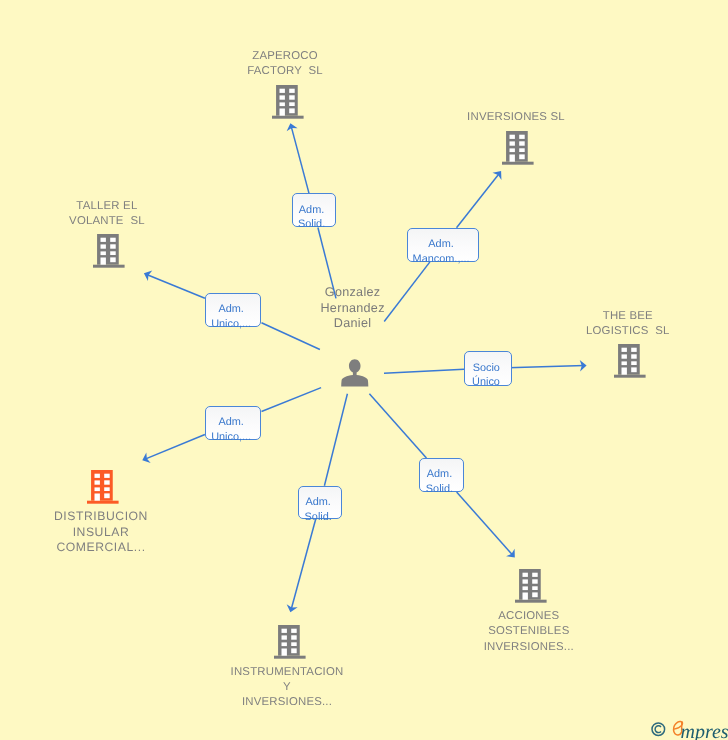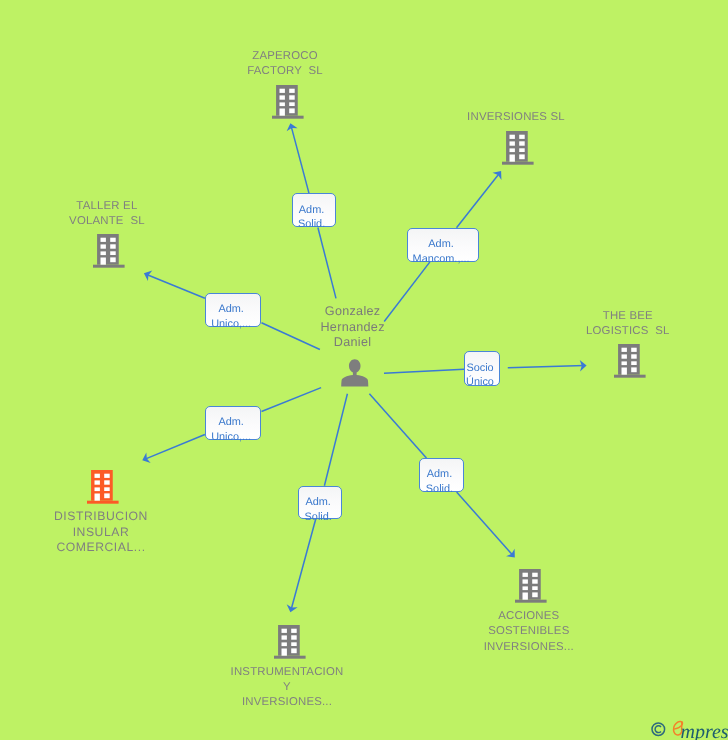--- a/index.html
+++ b/index.html
@@ -1,20 +1,20 @@
 <!DOCTYPE html>
 <html><head>
 <meta charset="utf-8">
 <title>Empresia relations graph</title>
 <style>
   html,body{margin:0;padding:0;}
   body{width:728px;height:740px;background:#ffffff;
        font-family:"Liberation Sans",sans-serif;overflow:hidden;
        -webkit-font-smoothing:antialiased;text-rendering:geometricPrecision;}
-  #stage{position:relative;width:728px;height:740px;background:#bef264;}
+  #stage{position:relative;width:728px;height:740px;background:#fef9c3;}
   .cap,.relbox,.brand{-webkit-font-smoothing:antialiased;transform:translateZ(0);}
   svg.edges{position:absolute;left:0;top:0;width:728px;height:740px;}
   .node{position:absolute;left:0;top:0;}
   .cap{position:absolute;text-align:center;color:#808080;
        font-size:11.4px;letter-spacing:.2px;line-height:15.1px;white-space:pre-wrap;}
   .cap.person{font-size:12.6px;letter-spacing:.3px;line-height:15.6px;color:#7a7a7a;}
   .ico{position:absolute;}
   .relbox{position:absolute;box-sizing:border-box;
           border:1.3px solid #4a86d8;border-radius:5px;
           background:linear-gradient(180deg,#f4f5f6 0%,#fbfbfc 55%,#ffffff 100%);
@@ -206,33 +206,33 @@
               <rect x="17.2" y="23.4" width="5.5" height="4.8"></rect>
     </g>
   </svg></div>
         <div class="cap" style="width: 240px; left: -13.1px; top: 199.4px;">TALLER EL
 VOLANTE  SL</div>
       </div>
       <div class="node">
         <div class="ico" style="left: 341px; top: 358.5px;"><svg width="28" height="29" viewBox="0 0 28 29">
     <path fill="#7e7e7e" d="M13.75 0.3C10.5 0.3 7.95 3.2 7.95 6.9C7.95 9.9 9.7 12.6 11.9 13.5L11.9 16.0C5.6 16.8 1.0 18.6 0.6 21.3C0.35 23.0 0.2 25.2 0.2 27.5L27.3 27.5C27.3 25.2 27.15 23.0 26.9 21.3C26.5 18.6 21.9 16.8 15.6 16.0L15.6 13.5C17.8 12.6 19.55 9.9 19.55 6.9C19.55 3.2 17.0 0.3 13.75 0.3 Z"></path>
   </svg></div>
-        <div class="cap person" style="width: 240px; left: 232.6px; top: 304px;">Gonzalez
+        <div class="cap person" style="width: 240px; left: 232.6px; top: 285px;">Gonzalez
 Hernandez
 Daniel</div>
       </div>
     </div>
   <div id="boxes">
       <div class="relbox" style="left: 291.5px; top: 193.4px; width: 44.1px; height: 34.1px;">Adm.
 Solid.</div>
       <div class="relbox" style="left: 406.8px; top: 227.7px; width: 72.5px; height: 34.2px;">Adm.
 Mancom.,...</div>
       <div class="relbox" style="left: 204.9px; top: 292.5px; width: 56.6px; height: 34.7px;">Adm.
 Unico,...</div>
-      <div class="relbox" style="left: 464px; top: 351px; width: 36px; height: 34.6px;">Socio
+      <div class="relbox" style="left: 464px; top: 351px; width: 48px; height: 34.6px; text-align: right;">Socio
 Único</div>
       <div class="relbox" style="left: 204.9px; top: 405.5px; width: 56.6px; height: 34.6px;">Adm.
 Unico,...</div>
       <div class="relbox" style="left: 298.2px; top: 485.7px; width: 44px; height: 33.8px;">Adm.
 Solid.</div>
       <div class="relbox" style="left: 419.4px; top: 458px; width: 44.2px; height: 34px;">Adm.
 Solid.</div>
     </div>
   <div class="logo">
     <svg class="cr" width="16" height="16" viewBox="0 0 16 16" style="position:absolute;left:650.5px;top:721.5px;">

